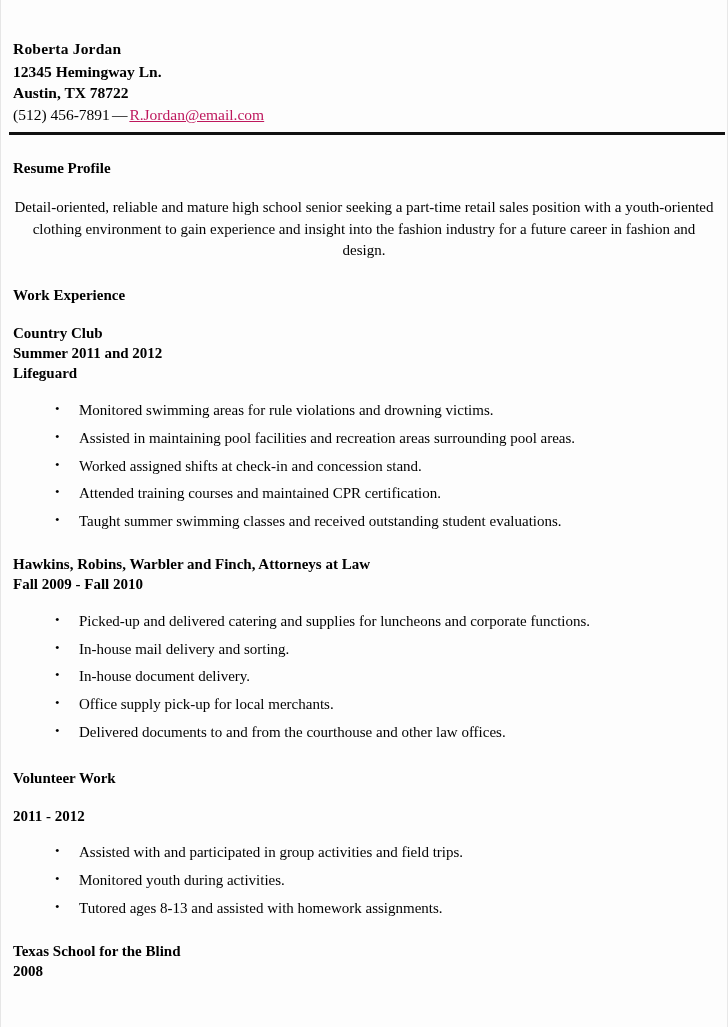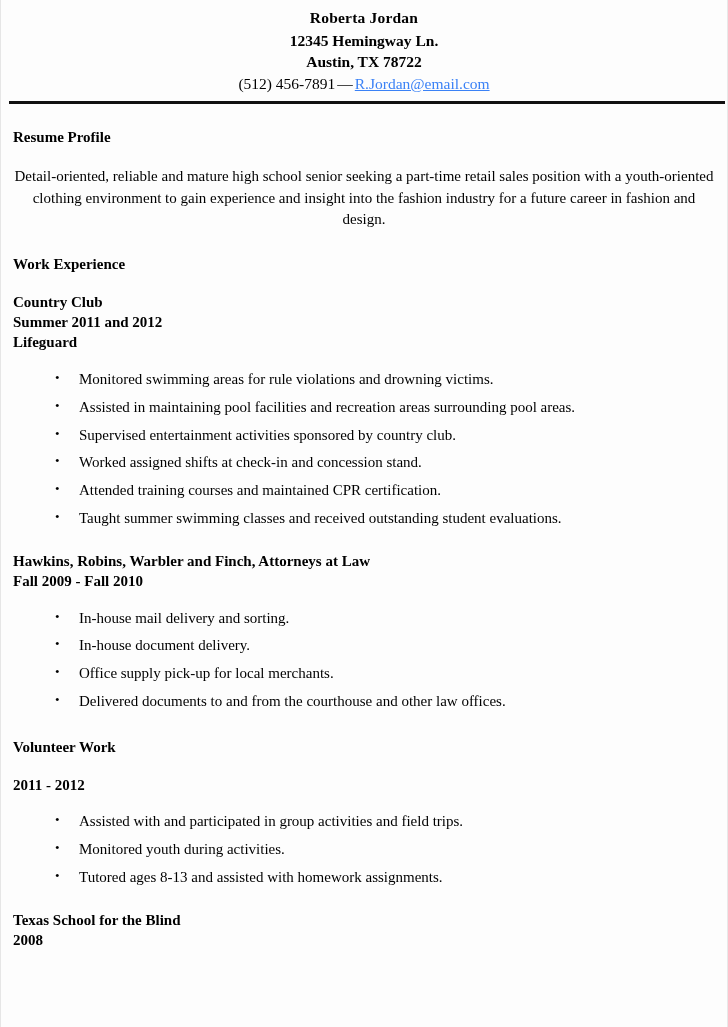--- a/index.html
+++ b/index.html
@@ -18,42 +18,43 @@
     overflow: hidden;
     font-family: "Liberation Serif", "DejaVu Serif", serif;
     color: #000000;
   }
   .inner {
     padding: 8px 12px 0 12px;
   }
 
   
   .contact-header {
-    text-align: center;
+    text-align: left;
     line-height: 1.33;
+    margin-top: 31px;
   }
   .cand-name {
     font-weight: bold;
     font-size: 15.5px;
     letter-spacing: .2px;
     margin-bottom: 2px;
   }
   .cand-line {
     font-size: 15.5px;
     margin-bottom: 1px;
     font-weight: bold;
   }
   .cand-contact {
     font-size: 15.5px;
   }
   .emdash {
     padding: 0 2px;
   }
   .email-link {
-    color: #3b82f6;
+    color: #be185d;
     text-decoration: underline;
   }
 
   .rule {
     margin: 7px 0 0 -4px;
     height: 3px;
     background: #111111;
     width: 716px;
   }
 
@@ -125,31 +126,31 @@
 
     <div class="section-heading sec-gap">Work Experience</div>
 
     <div class="entry">
       <div class="entry-line">Country Club</div>
       <div class="entry-line">Summer 2011 and 2012</div>
       <div class="entry-line">Lifeguard</div>
       <ul class="bullets">
         <li>Monitored swimming areas for rule violations and drowning victims.</li>
         <li>Assisted in maintaining pool facilities and recreation areas surrounding pool areas.</li>
-        <li>Supervised entertainment activities sponsored by country club.</li>
         <li>Worked assigned shifts at check-in and concession stand.</li>
         <li>Attended training courses and maintained CPR certification.</li>
         <li>Taught summer swimming classes and received outstanding student evaluations.</li>
       </ul>
     </div>
 
     <div class="entry tight">
       <div class="entry-line">Hawkins, Robins, Warbler and Finch, Attorneys at Law</div>
       <div class="entry-line">Fall 2009 - Fall 2010</div>
       <ul class="bullets">
+        <li>Picked-up and delivered catering and supplies for luncheons and corporate functions.</li>
         <li>In-house mail delivery and sorting.</li>
         <li>In-house document delivery.</li>
         <li>Office supply pick-up for local merchants.</li>
         <li>Delivered documents to and from the courthouse and other law offices.</li>
       </ul>
     </div>
 
     <div class="section-heading sec-gap">Volunteer Work</div>
 
     <div class="entry">

